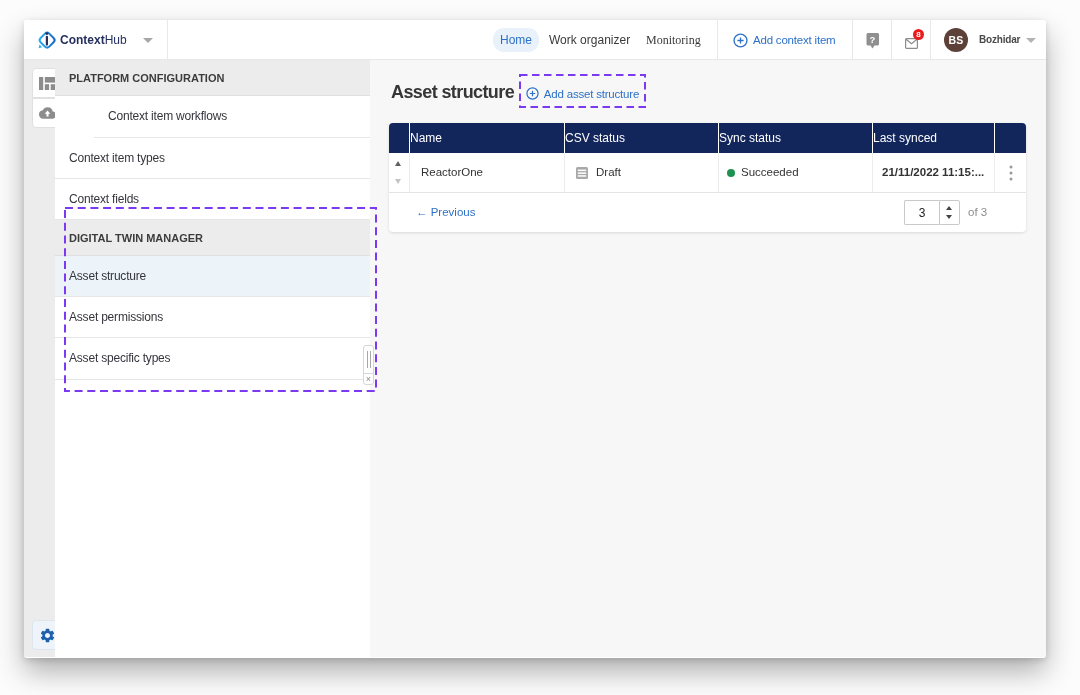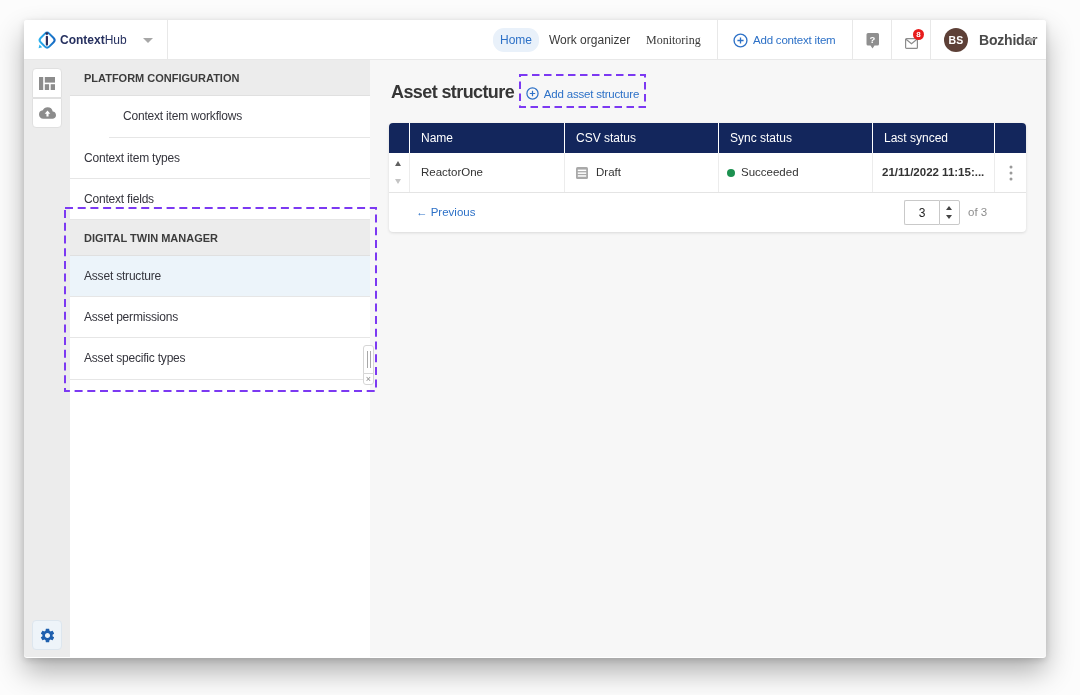--- a/index.html
+++ b/index.html
@@ -20,44 +20,44 @@
 .navitem { position:absolute; top:0; height:40px; line-height:40px; font-size:12px; color:#3a3a3a; }
 #home { left:469px; top:8px; height:24px; line-height:24px; width:46px; text-align:center; background:#e9f1fa; color:#2d71c7; border-radius:11px; font-size:12px; position:absolute; }
 #workorg { left:525px; }
 #monitor { left:622px;font-family:Liberation Serif, serif; }
 #addctx { position:absolute; left:709px; top:0; height:40px; display:flex; align-items:center; color:#2d71c7; font-size:11.5px; letter-spacing:-0.2px; }
 #addctx svg { margin-right:5px; }
 #helpicon { position:absolute; left:842px; top:13px; }
 #mailwrap { position:absolute; left:881px; top:15px; }
 #badge { position:absolute; left:8px; top:-6px; width:11px; height:11px; background:#e81c1c; border-radius:50%; color:#fff; font-size:8px; text-align:center; line-height:11px; font-weight:700;}
 #avatar { position:absolute; left:920px; top:8px; width:24px; height:24px; border-radius:50%; background:#5d4037; color:#fff; font-size:10.5px; font-weight:700; text-align:center; line-height:24px; letter-spacing:0.3px; }
-#uname { position:absolute; left:955px; top:0; height:32px; line-height:40px; font-size:14px; color:#4a4a4a; font-weight:700; letter-spacing:-0.2px; }
+#uname { position:absolute; left:955px; top:0; height:32px; line-height:40px; font-size:10px; color:#4a4a4a; font-weight:700; letter-spacing:-0.2px; }
 #uchev { left:1002px; top:18px; border-top-color:#b3b3b3; }
 
 #appbody { position:absolute; left:0; top:40px; width:1022px; height:597px; border-radius:0 0 3px 3px; overflow:hidden; }
 #strip { position:absolute; left:0; top:0; width:46px; height:597px; background:#ececec; }
 .stripbtn { position:absolute; left:8px; width:30px; height:30px; background:#fff; border:1px solid #e0e0e0; }
 #sb1 { top:8px; border-radius:4px 4px 0 0; }
 #sb2 { top:38px; border-radius:0 0 4px 4px; }
 #sbgear { position:absolute; left:8px; top:560px; width:30px; height:30px; background:#eef4f9; border:1px solid #dde6ee; border-radius:4px; }
-#menu { position:absolute; left:46px; top:0; width:345px; height:597px; background:#fff; border-right:1px solid #dcdcdc; }
+#menu { position:absolute; left:31px; top:0; width:345px; height:597px; background:#fff; border-right:1px solid #dcdcdc; }
 .mhead { height:36px; background:#ececec; border-bottom:1px solid #e0e0e0; font-size:11px; font-weight:700; color:#3c3c3c; line-height:37px; padding-left:14px; }
 .mitem { height:41px; border-bottom:1px solid #e6e6e6; font-size:12px; letter-spacing:-0.2px; color:#35353d; line-height:40px; padding-left:14px; background:#fff; }
 .mitem.sel { background:#ecf4fa; }
 #mrow1 { height:42px; line-height:41px;margin-left:39px; }
 .mitem:last-child { height:42px; }
 
 #main { position:absolute; left:346px; top:0; width:676px; height:597px; background:#f7f7f7; }
 #h1 { position:absolute; left:21px; top:22px; font-size:18px; font-weight:700; color:#363636; letter-spacing:-0.6px; }
 #addbox { position:absolute; left:149px; top:14px; width:127px; height:34px; padding-top:5px; display:flex; align-items:center; justify-content:center; color:#2d71c7; font-size:11.5px; letter-spacing:-0.2px; white-space:nowrap; }
 #addbox .dash { position:absolute; left:0; top:0; }
 #addbox svg { margin-right:5px; }
 #tbl { position:absolute; left:19px; top:63px; width:637px; background:#fff; border-radius:4px; box-shadow:0 1px 3px rgba(0,0,0,0.12); }
 #thead { height:30px; background:#13265c; border-radius:4px 4px 0 0; position:relative; color:#fff; font-size:12px; }
-.th { position:absolute; top:0; height:30px; line-height:31px; padding-left:11px; border-left:1px solid #fff; }
+.th { position:absolute; top:0; height:30px; line-height:31px; border-left:1px solid #fff; }
 #th0 { left:0; width:20px; border-left:none; }
 #th1 { left:20px; width:155px; }
 #th2 { left:175px; width:154px; }
 #th3 { left:329px; width:154px; }
 #th4 { left:483px; width:122px; }
 #th5 { left:605px; width:32px; }
 #trow { height:40px; border-bottom:1px solid #e4e4e4; position:relative; font-size:11.5px; color:#333; }
 .td { position:absolute; top:0; height:39px; line-height:39px; border-left:1px solid #ececec; white-space:nowrap; overflow:hidden; }
 #tfoot { height:39px; position:relative; font-size:11.5px; }
 #prev { position:absolute; left:27px; top:0; height:39px; line-height:39px; color:#2d71c7; }

